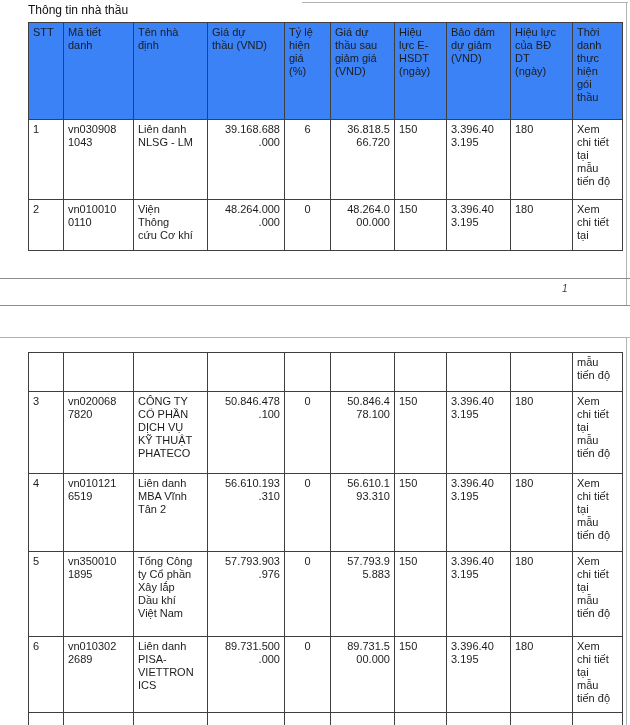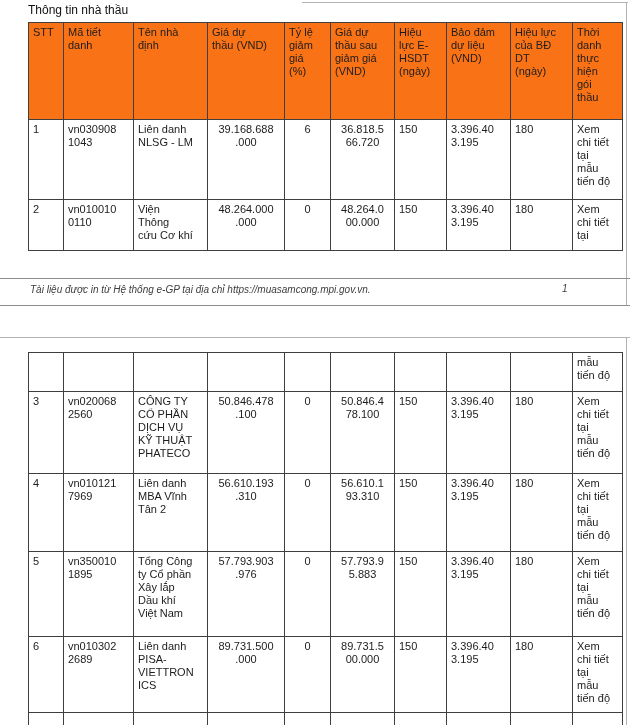--- a/index.html
+++ b/index.html
@@ -21,23 +21,23 @@
   #table2 { top: 352px; }
   th, td {
     border: 1px solid #3f3f3f;
     vertical-align: top;
     padding: 3px 4px;
     white-space: pre-line;
     overflow: hidden;
     text-align: left;
     font-weight: normal;
   }
-  th { background: #f97316; margin-left: 28px; }
+  th { background: #3b82f6; margin-left: 28px; }
   
-  td:nth-child(4), td:nth-child(6) { text-align: center; }
+  td:nth-child(4), td:nth-child(6) { text-align: right; }
   td:nth-child(5) { text-align: center; }
 
   
   #table1 thead tr { height: 97px; }
   #table1 tbody tr:nth-child(1) { height: 80px; }
   #table1 tbody tr:nth-child(2) { height: 51px; }
   #table2 tbody tr:nth-child(1) { height: 39px; }
   #table2 tbody tr:nth-child(2) { height: 82px; }
   #table2 tbody tr:nth-child(3) { height: 78px; }
   #table2 tbody tr:nth-child(4) { height: 85px; }
@@ -90,33 +90,33 @@
     <thead>
       <tr>
         <th>STT</th>
         <th>Mã tiết
 danh</th>
         <th>Tên nhà
 định</th>
         <th>Giá dự
 thầu (VND)</th>
         <th>Tỷ lệ
-giảm
+hiện
 giá
 (%)</th>
         <th>Giá dự
 thầu sau
 giảm giá
 (VND)</th>
         <th>Hiệu
 lực E-
 HSDT
 (ngày)</th>
         <th>Bảo đảm
-dự liệu
+dự giảm
 (VND)</th>
         <th>Hiệu lực
 của BĐ
 DT
 (ngày)</th>
         <th>Thời
 danh
 thực
 hiện
 gói
@@ -162,21 +162,20 @@
 3.195</td>
           <td>180</td>
           <td>Xem
 chi tiết
 tại</td>
         </tr>
       </tbody>
   </table>
 
   <div class="hline footer-rule"></div>
-  <div class="footer-text">Tài liệu được in từ Hệ thống e-GP tại địa chỉ https://muasamcong.mpi.gov.vn.</div>
   <div class="footer-page-number">1</div>
   <div class="hline page1-bottom"></div>
 
   <div class="hline light page2-top"></div>
   <div class="vline seg2"></div>
 
   <table class="bid-table" id="table2">
     <colgroup>
       <col style="width:35px">
         <col style="width:70px">
@@ -199,21 +198,21 @@
           <td></td>
           <td></td>
           <td></td>
           <td></td>
           <td>mẫu
 tiến độ</td>
         </tr>
         <tr>
           <td>3</td>
           <td>vn020068
-2560</td>
+7820</td>
           <td>CÔNG TY
 CỔ PHẦN
 DỊCH VỤ
 KỸ THUẬT
 PHATECO</td>
           <td>50.846.478
 .100</td>
           <td>0</td>
           <td>50.846.4
 78.100</td>
@@ -223,21 +222,21 @@
           <td>180</td>
           <td>Xem
 chi tiết
 tại
 mẫu
 tiến độ</td>
         </tr>
         <tr>
           <td>4</td>
           <td>vn010121
-7969</td>
+6519</td>
           <td>Liên danh
 MBA Vĩnh
 Tân 2</td>
           <td>56.610.193
 .310</td>
           <td>0</td>
           <td>56.610.1
 93.310</td>
           <td>150</td>
           <td>3.396.40

